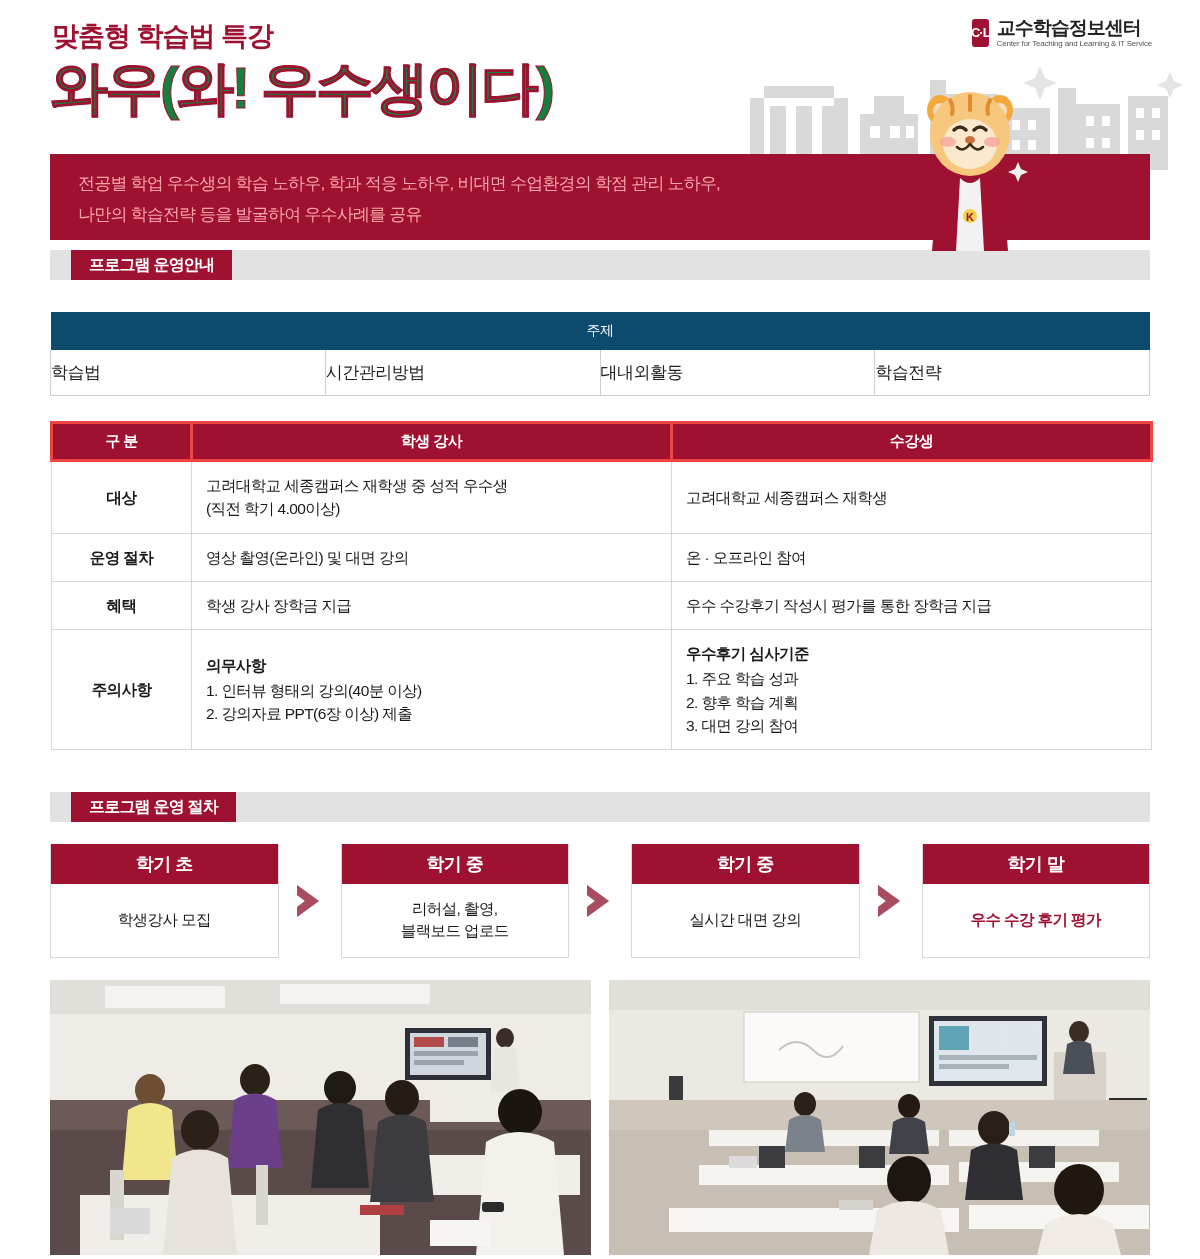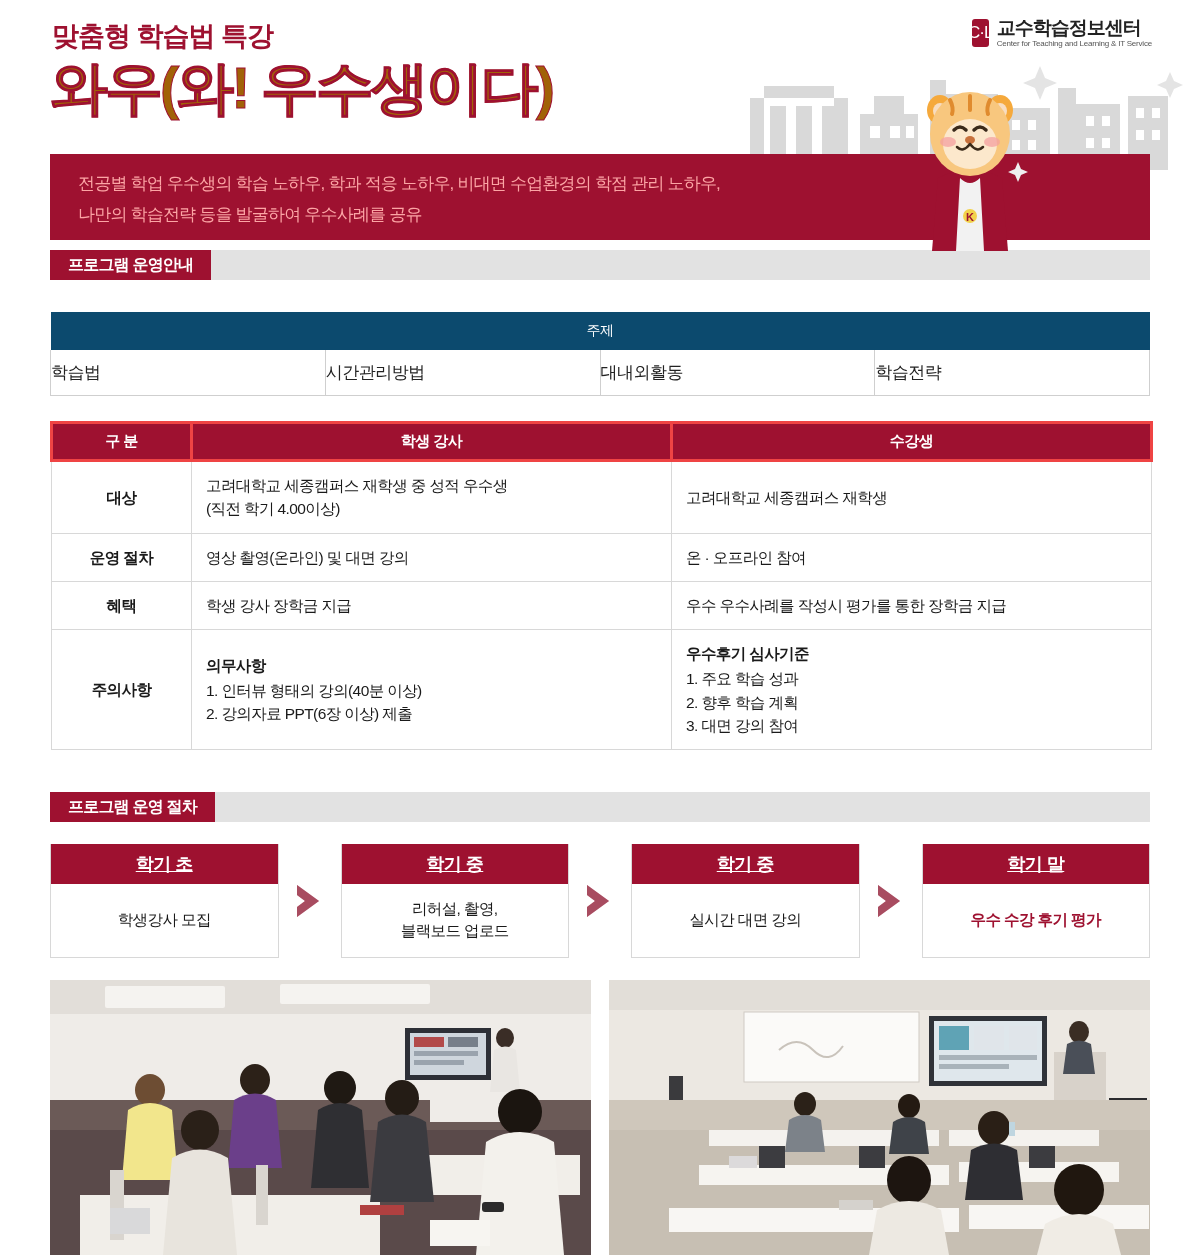--- a/index.html
+++ b/index.html
@@ -33,39 +33,39 @@
     margin: 0 0 2px 52px;
     font-size: 27px;
     font-weight: bold;
     color: #9e1130;
     letter-spacing: -1px;
   }
   .main-title {
     margin: 0 0 0 50px;
     font-size: 58px;
     font-weight: bold;
-    color: #a16207;
+    color: #15803d;
     letter-spacing: -3px;
     line-height: 1.1;
     -webkit-text-stroke: 1px #9e1130;
   }
   .logo-block {
     position: absolute;
     right: 48px; top: 18px;
     display: flex;
     align-items: center;
     gap: 8px;
   }
   .logo-mark {
     width: 17px; height: 28px;
     background: #9e1130;
     border-radius: 3px;
     color: #fff;
-    font-size: 17px;
-    font-weight: normal;
+    font-size: 13px;
+    font-weight: bold;
     display: flex;
     align-items: center;
     justify-content: center;
     letter-spacing: -1px;
   }
   .logo-text-ko {
     font-size: 19px; font-weight: bold; color: #222; letter-spacing: -1px;
     line-height: 1.1;
   }
   .logo-text-en {
@@ -109,20 +109,21 @@
   }
   .section-bar .tag {
     background: #9e1130;
     color: #fff;
     font-size: 16px;
     font-weight: bold;
     letter-spacing: -0.8px;
     padding: 12px 18px;
     display: flex;
     align-items: center;
+    margin-left: 21px;
   }
 
   
   .topic-table {
     margin: 32px 50px 0 50px;
     width: 1100px;
     border-collapse: collapse;
     table-layout: fixed;
   }
   .topic-table th {
@@ -193,21 +194,20 @@
     flex-direction: column;
   }
   .flow-card .head {
     background: #9e1130;
     color: #fff;
     font-weight: bold;
     font-size: 18px;
     text-align: center;
     padding: 8px 0;
     letter-spacing: -0.5px;
-    text-decoration: underline;
   }
   .flow-card .body {
     flex: 1;
     display: flex;
     align-items: center;
     justify-content: center;
     text-align: center;
     font-size: 15.5px;
     letter-spacing: -0.6px;
     line-height: 1.45;
@@ -384,21 +384,21 @@
         <td>고려대학교 세종캠퍼스 재학생</td>
       </tr>
       <tr>
         <td class="rowlabel">운영 절차</td>
         <td>영상 촬영(온라인) 및 대면 강의</td>
         <td>온 · 오프라인 참여</td>
       </tr>
       <tr>
         <td class="rowlabel">혜택</td>
         <td>학생 강사 장학금 지급</td>
-        <td>우수 우수사례를 작성시 평가를 통한 장학금 지급</td>
+        <td>우수 수강후기 작성시 평가를 통한 장학금 지급</td>
       </tr>
       <tr>
         <td class="rowlabel">주의사항</td>
         <td>
           <span class="notes-title">의무사항</span>
           <span class="nowrap-list">1. 인터뷰 형태의 강의(40분 이상)
 2. 강의자료 PPT(6장 이상) 제출</span>
         </td>
         <td>
           <span class="notes-title">우수후기 심사기준</span>

